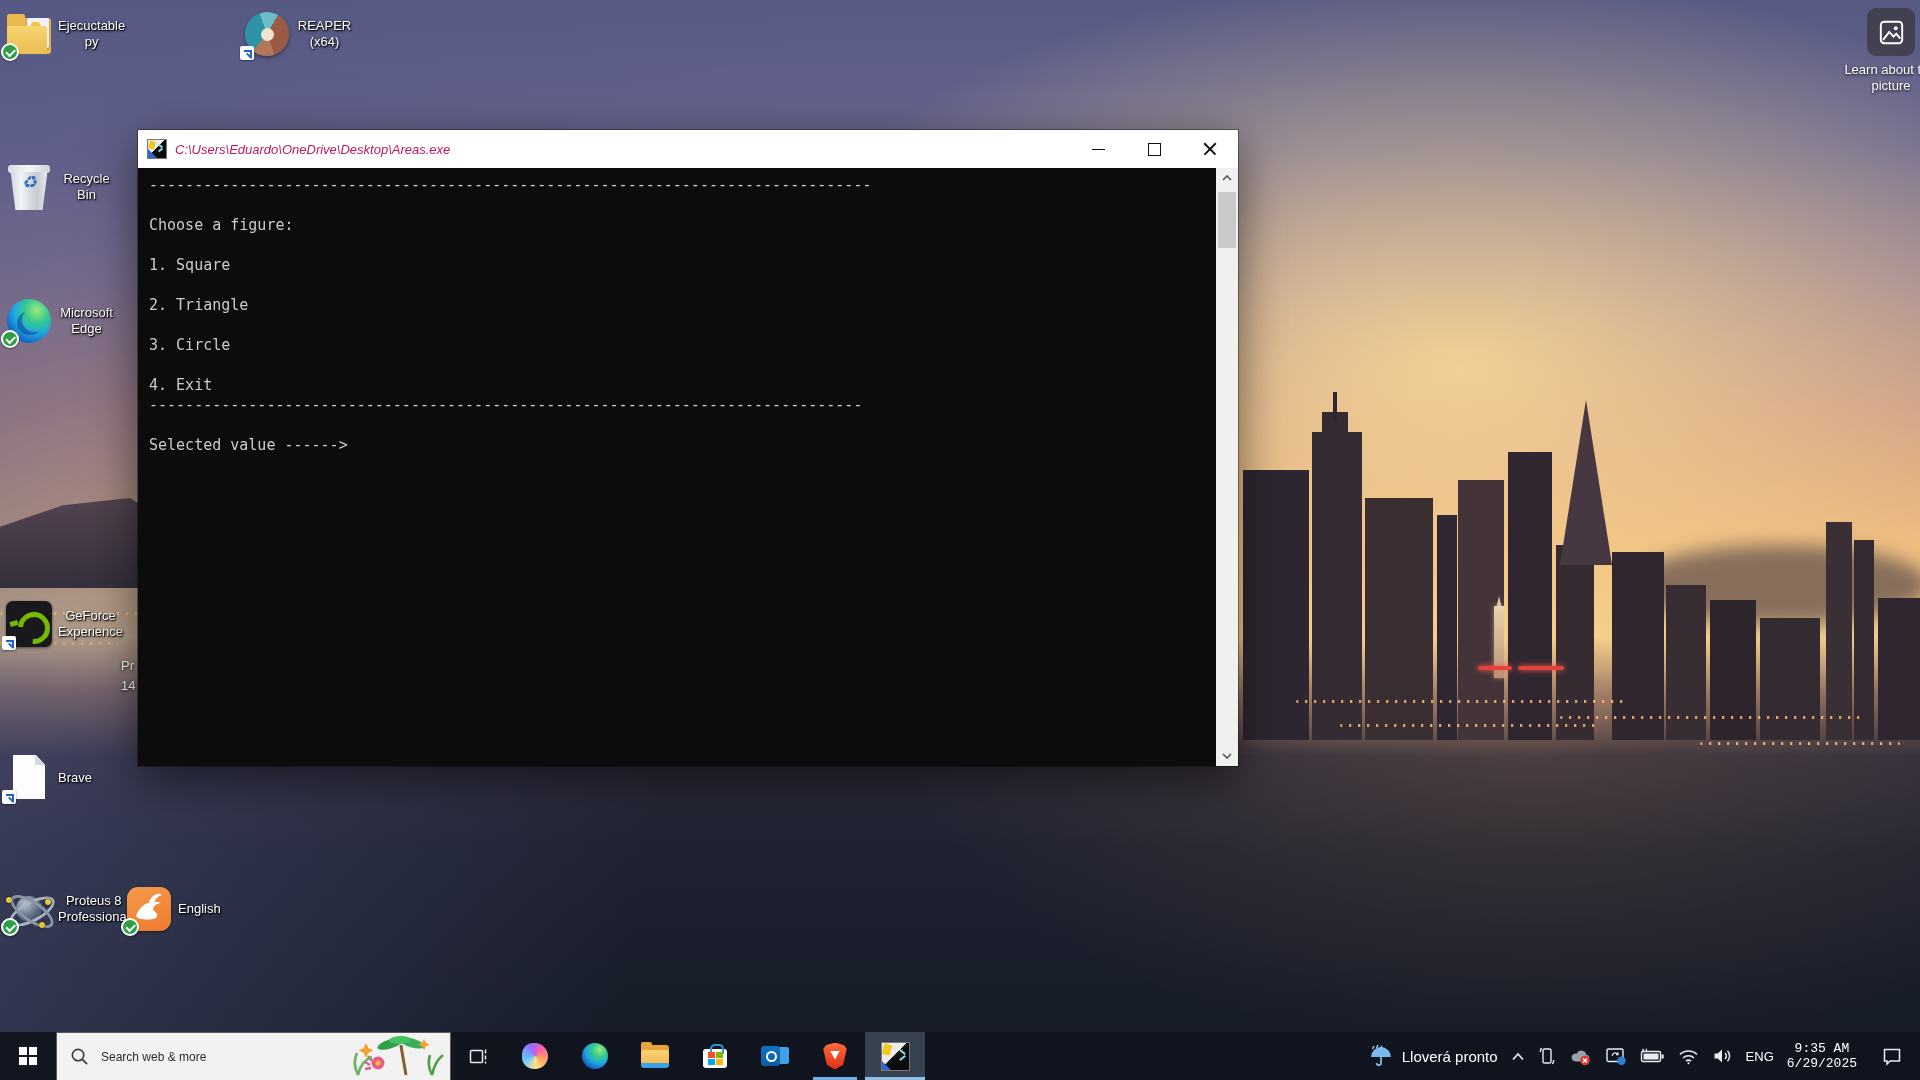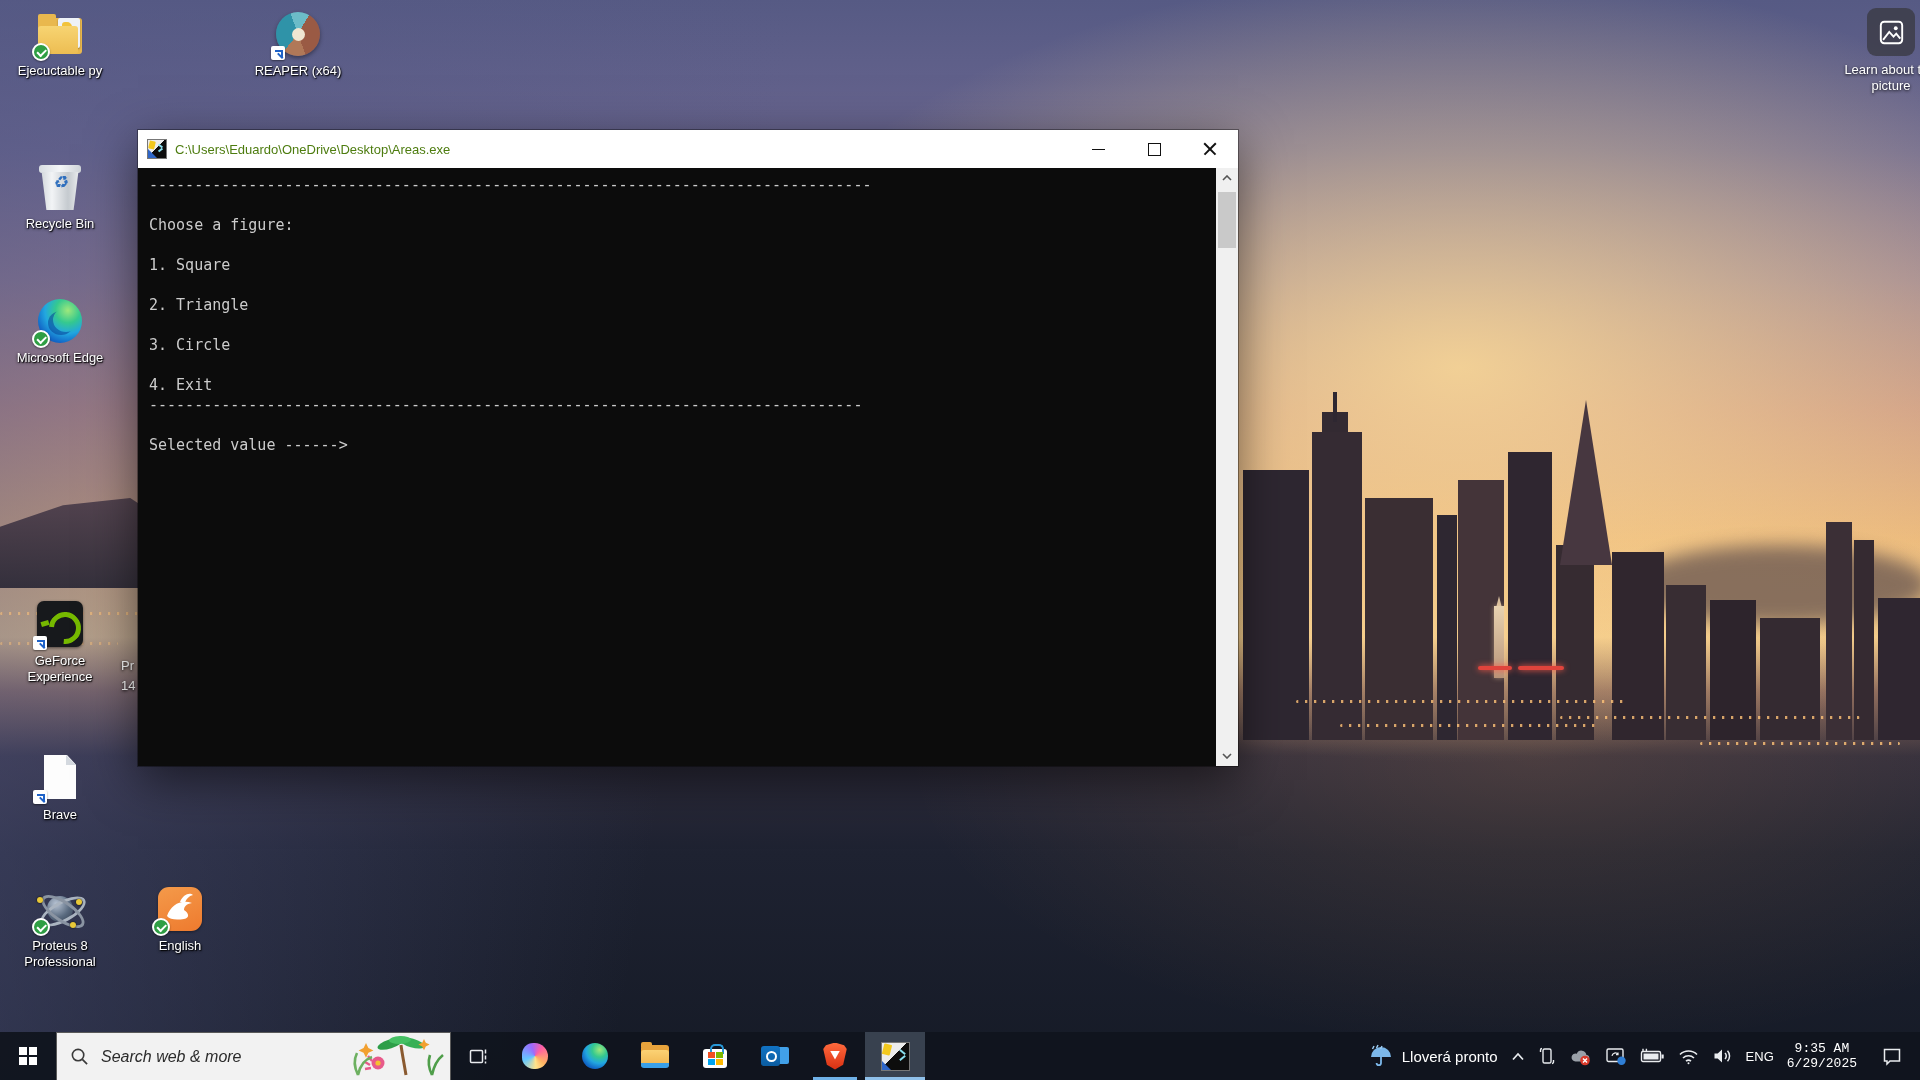--- a/index.html
+++ b/index.html
@@ -23,21 +23,21 @@
   .pyramid{clip-path:polygon(50% 0,100% 100%,0 100%);}
   .lightrow{position:absolute;z-index:1;height:3px;border-radius:2px;filter:blur(.4px);
     background:repeating-linear-gradient(90deg, rgba(255,198,122,.8) 0 2px, rgba(255,150,80,.28) 2px 3px, transparent 3px 9px);}
   .redsign{position:absolute;z-index:1;height:4px;background:#e0443c;box-shadow:0 0 6px #ff5a4a;border-radius:2px;}
   .ferrytower{position:absolute;z-index:1;left:1494px;top:606px;width:10px;height:72px;
     background:linear-gradient(180deg,#e8d2b0,#b89478);box-shadow:0 0 5px rgba(255,220,170,.5);}
   .ferrytip{position:absolute;z-index:1;left:1496px;top:596px;width:6px;height:12px;background:#d8be9c;
     clip-path:polygon(50% 0,100% 100%,0 100%);}
 
   
-  .dicon{position:absolute;width:110px;display:flex;flex-direction:column;align-items:center;gap:5px;z-index:3;cursor:default;}
+  .dicon{position:absolute;width:110px;display:flex;flex-direction:row;align-items:center;gap:5px;z-index:3;cursor:default;}
   .dicon .art{position:relative;width:48px;height:48px;flex:none;}
   .dicon .lbl{color:#fff;font-size:13px;line-height:16px;text-align:center;max-width:108px;
       text-shadow:0 1px 3px rgba(0,0,0,.95),1px 1px 1px rgba(0,0,0,.85);}
   .chk{position:absolute;left:-4px;bottom:-3px;width:14px;height:14px;border-radius:50%;
       background:#2f9e44;border:2px solid #fff;box-shadow:0 1px 2px rgba(0,0,0,.4);}
   .chk::after{content:"";position:absolute;left:3px;top:3.5px;width:7px;height:3.5px;
       border-left:2px solid #fff;border-bottom:2px solid #fff;transform:rotate(-45deg);}
   .shc{position:absolute;left:-3px;bottom:-2px;width:14px;height:14px;background:#fff;border-radius:2px;
       box-shadow:0 1px 2px rgba(0,0,0,.45);}
   .shc::after{content:"";position:absolute;left:4px;top:4px;width:6px;height:6px;
@@ -119,21 +119,21 @@
       box-shadow:0 14px 46px rgba(0,0,0,.55),0 0 0 1px rgba(0,0,0,.35);}
   #titlebar{height:38px;background:#fff;display:flex;align-items:center;}
   .msdos{position:relative;background:linear-gradient(135deg,#ececec 0 46%,#0d0d0d 46% 100%);
       border:1px solid #777;overflow:hidden;}
   .msdos .y{position:absolute;left:1px;top:1px;width:6px;height:8px;background:#f2c81e;border-radius:1px;transform:rotate(14deg);}
   .msdos .b{position:absolute;left:0;bottom:0;width:0;height:0;border-bottom:9px solid #2e66c8;border-right:9px solid transparent;}
   .msdos .c1,.msdos .c2{position:absolute;background:#8ae0f0;width:5px;height:2px;}
   .msdos .c1{right:3px;top:5px;transform:rotate(40deg);}
   .msdos .c2{right:3px;top:9px;transform:rotate(-40deg);}
   #title-ic{width:18px;height:18px;margin:0 8px 0 9px;flex:none;}
-  #title-tx{font-size:13px;color:#4d7c0f;white-space:nowrap;}
+  #title-tx{font-size:13px;color:#be185d;white-space:nowrap;font-style:italic;}
   #ctrls{margin-left:auto;display:flex;height:100%;}
   .cbtn{width:56px;height:100%;display:flex;align-items:center;justify-content:center;}
   .gl-min{width:13px;height:0;border-top:1.6px solid #111;}
   .gl-max{width:11px;height:11px;border:1.4px solid #111;}
   .gl-x{position:relative;width:14px;height:14px;}
   .gl-x::before,.gl-x::after{content:"";position:absolute;left:-1px;top:6px;width:16px;height:1.6px;background:#111;}
   .gl-x::before{transform:rotate(45deg);} .gl-x::after{transform:rotate(-45deg);}
   #conbody{position:relative;height:598px;background:#0c0c0c;overflow:hidden;}
   #context{margin:0;padding:7px 30px 0 11px;font-family:"DejaVu Sans Mono",monospace;
       font-size:15px;line-height:20px;color:#cccccc;white-space:pre;}
@@ -144,21 +144,21 @@
 
   
   #taskbar{position:absolute;left:0;bottom:0;width:1920px;height:48px;z-index:20;
       background:rgba(16,20,30,.94);display:flex;align-items:stretch;color:#e9ecef;}
   .tbtn{display:flex;align-items:center;justify-content:center;flex:none;}
   #start{width:56px;}
   #winlogo{display:grid;grid-template-columns:8px 8px;grid-template-rows:8px 8px;gap:1.6px;}
   #winlogo i{background:#fff;display:block;}
   #searchbox{width:380px;background:#f2f2f2;border:1px solid #5a5a5a;border-bottom:none;display:flex;align-items:center;
       gap:12px;padding-left:13px;position:relative;color:#2b2b2b;}
-  #searchbox .ph{font-size:16px;font-style:italic;}
+  #searchbox .ph{font-size:12px;}
   #seasonal{position:absolute;right:2px;top:2px;height:44px;width:104px;}
   #taskview{width:54px;}
   .app{width:60px;display:flex;align-items:center;justify-content:center;position:relative;flex:none;}
   .app .under{position:absolute;bottom:0;left:8px;width:44px;height:3px;background:#6fb1e8;}
   .app.active{background:rgba(160,182,208,.28);}
   .app.active .under{left:0;width:60px;background:#8fc0ea;}
   .ball26{width:26px;height:26px;border-radius:50%;}
   .i-exp{position:relative;width:28px;height:22px;}
   .i-exp .bk{position:absolute;left:0;top:0;width:28px;height:22px;background:#e8a33c;border-radius:3px;}
   .i-exp .tab2{position:absolute;left:0;top:-3px;width:11px;height:5px;background:#e8a33c;border-radius:2px 2px 0 0;}

